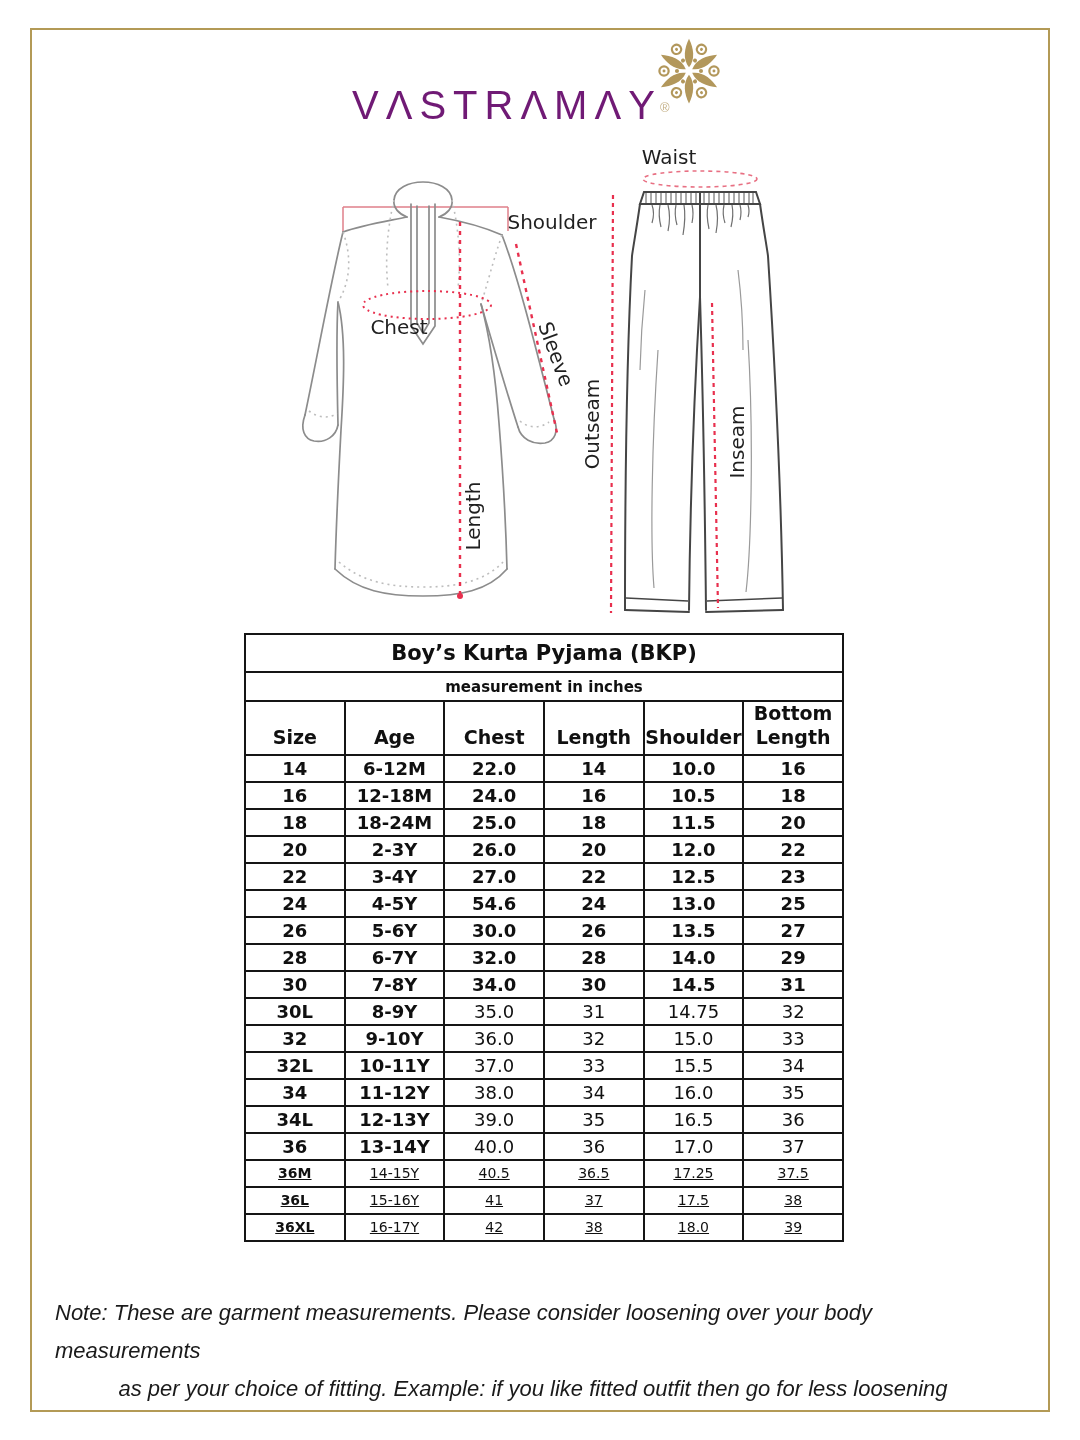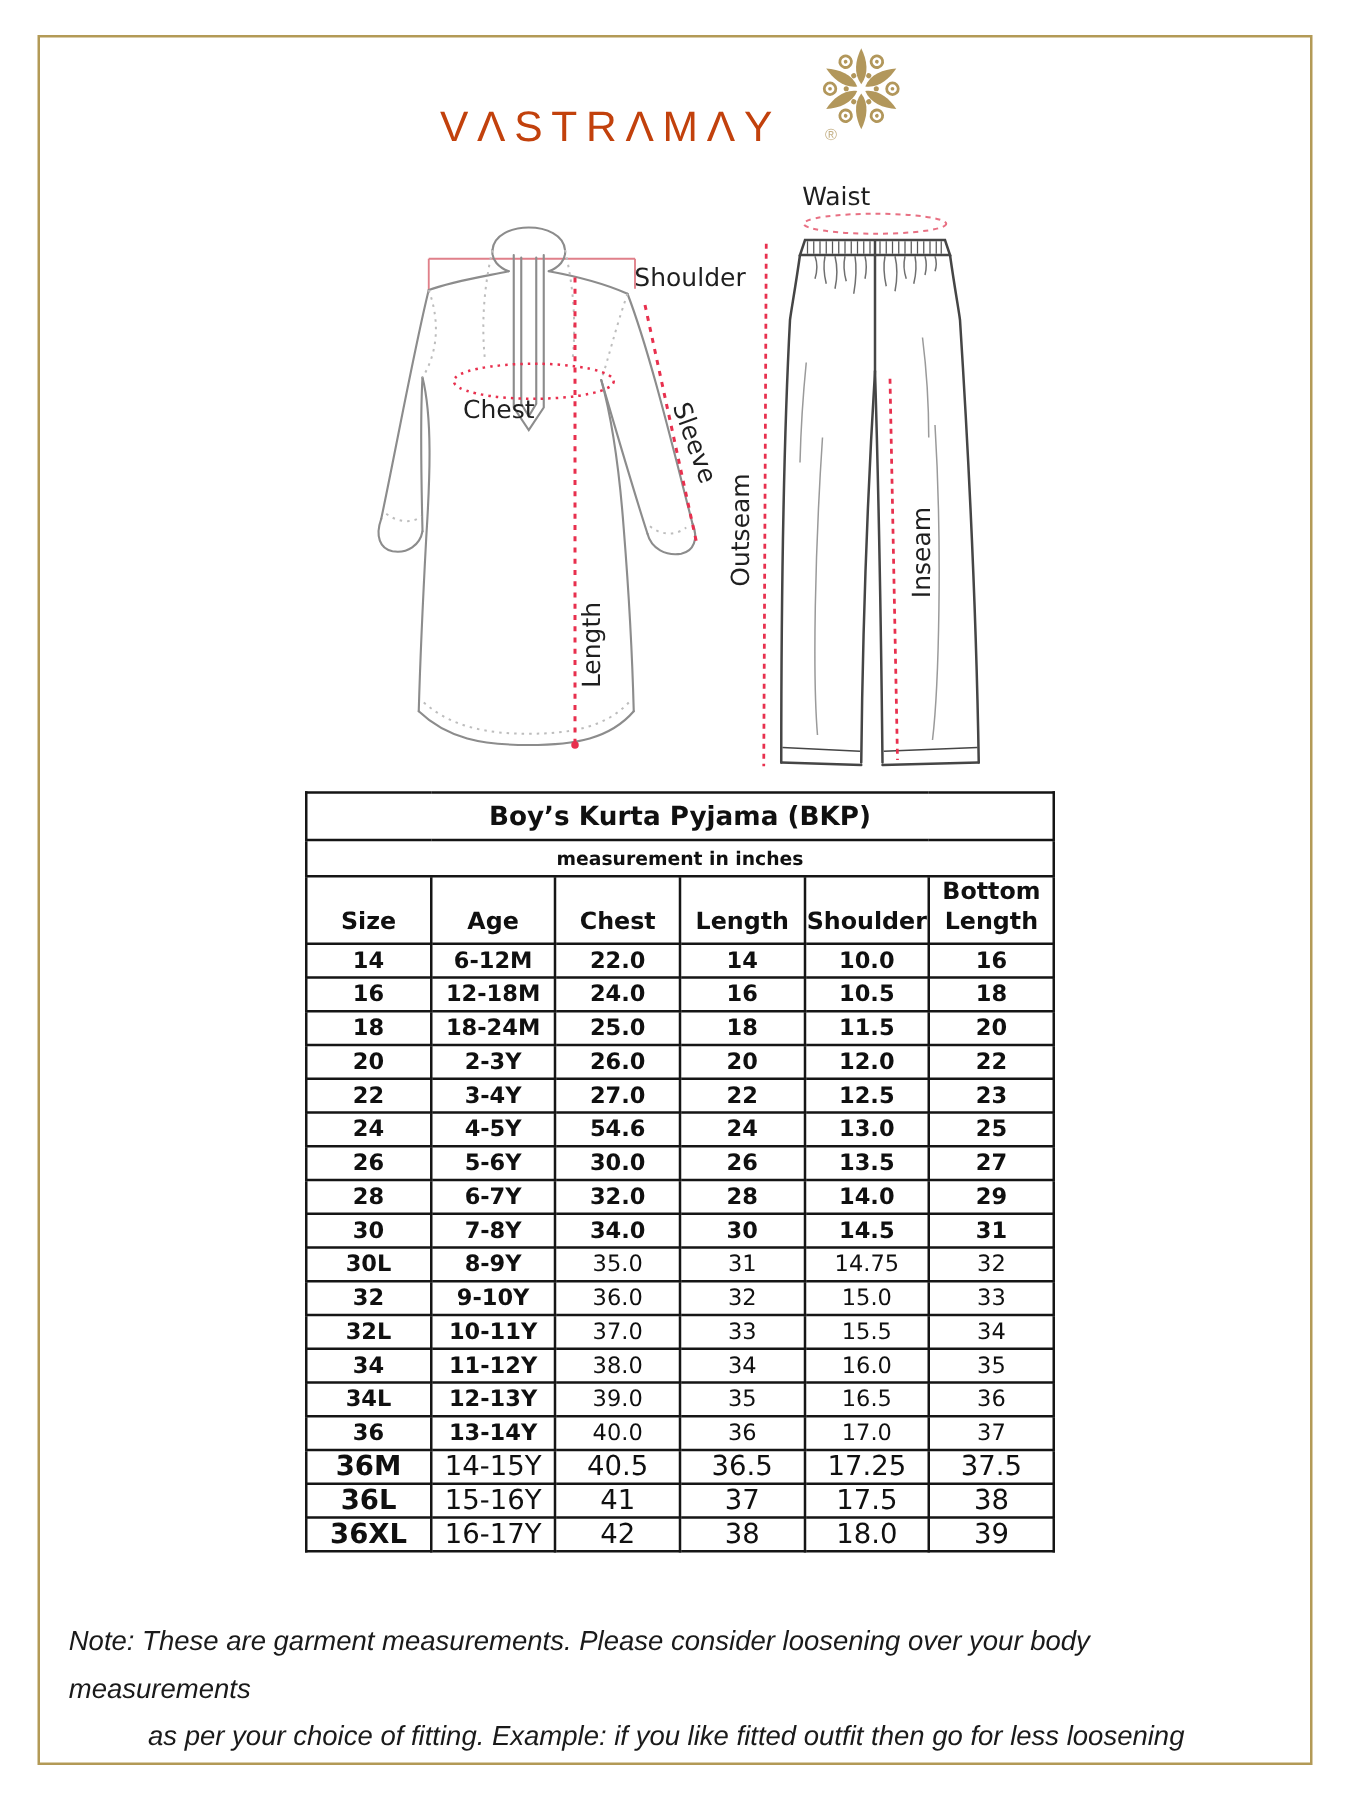--- a/index.html
+++ b/index.html
@@ -3,21 +3,21 @@
 <meta charset="utf-8">
 <style>
   html,body{margin:0;padding:0;background:#ffffff;}
   .page{position:relative;width:1080px;height:1440px;background:#ffffff;overflow:hidden;
         font-family:"DejaVu Sans",sans-serif;}
   .frame{position:absolute;left:30px;top:28px;right:30px;bottom:28px;
          border:2px solid #b39a56;pointer-events:none;}
 
   
   .logo-text{position:absolute;left:352px;top:83px;font-family:"Liberation Sans",sans-serif;
-             font-size:34px;font-weight:400;letter-spacing:7px;color:#c2410c;white-space:nowrap;}
+             font-size:40px;font-weight:400;letter-spacing:7px;color:#701a75;white-space:nowrap;}
   .logo-reg{position:absolute;left:660px;top:100px;font-size:13px;color:#c5b187;
             font-family:"Liberation Sans",sans-serif;}
   .logo-icon{position:absolute;left:650px;top:34px;width:78px;height:74px;}
 
   
   .kurta-svg{position:absolute;left:290px;top:168px;width:270px;height:432px;}
   .pyjama-svg{position:absolute;left:600px;top:140px;width:200px;height:480px;}
   .dlabel{position:absolute;font-family:"DejaVu Sans",sans-serif;font-size:20px;color:#1f1f1f;
           white-space:nowrap;transform:translate(-50%,-50%);}
   .dlabel.rot-ccw{transform:translate(-50%,-50%) rotate(-90deg);}
@@ -28,21 +28,21 @@
               table-layout:fixed;color:#101010;}
   .size-table th,.size-table td{border:2px solid #151515;text-align:center;padding:0;}
   .size-table th.title-cell{height:36px;font-size:21px;font-weight:700;margin-left:32px;}
   .size-table th.subtitle-cell{height:27px;font-size:15px;font-weight:700;}
   .size-table thead tr.cols th{height:46px;font-size:19px;font-weight:700;
                                vertical-align:bottom;padding-bottom:4px;line-height:1.25;}
   .size-table td{height:25px;font-size:18px;font-weight:400;}
   .size-table td:nth-child(1){font-weight:700;}
   .size-table td:nth-child(2){font-weight:700;}
   .size-table tr.bold-row td{font-weight:700;}
-  .size-table tr.light-row td{font-size:22px;}
+  .size-table tr.light-row td{font-size:14px;text-decoration:underline;}
   .size-table tr.light-row td:nth-child(2){font-weight:400;}
   .size-table tr.light-row td:nth-child(1){font-weight:700;}
 
   
   .note{position:absolute;left:55px;top:1294px;width:956px;
         font-family:"Liberation Sans",sans-serif;font-size:22px;color:#1a1a1a;line-height:38px;font-style:italic;}
   .note p{margin:0;}
   .note .l1{text-align:left;}
   .note .l2{text-align:center;}
 </style>

